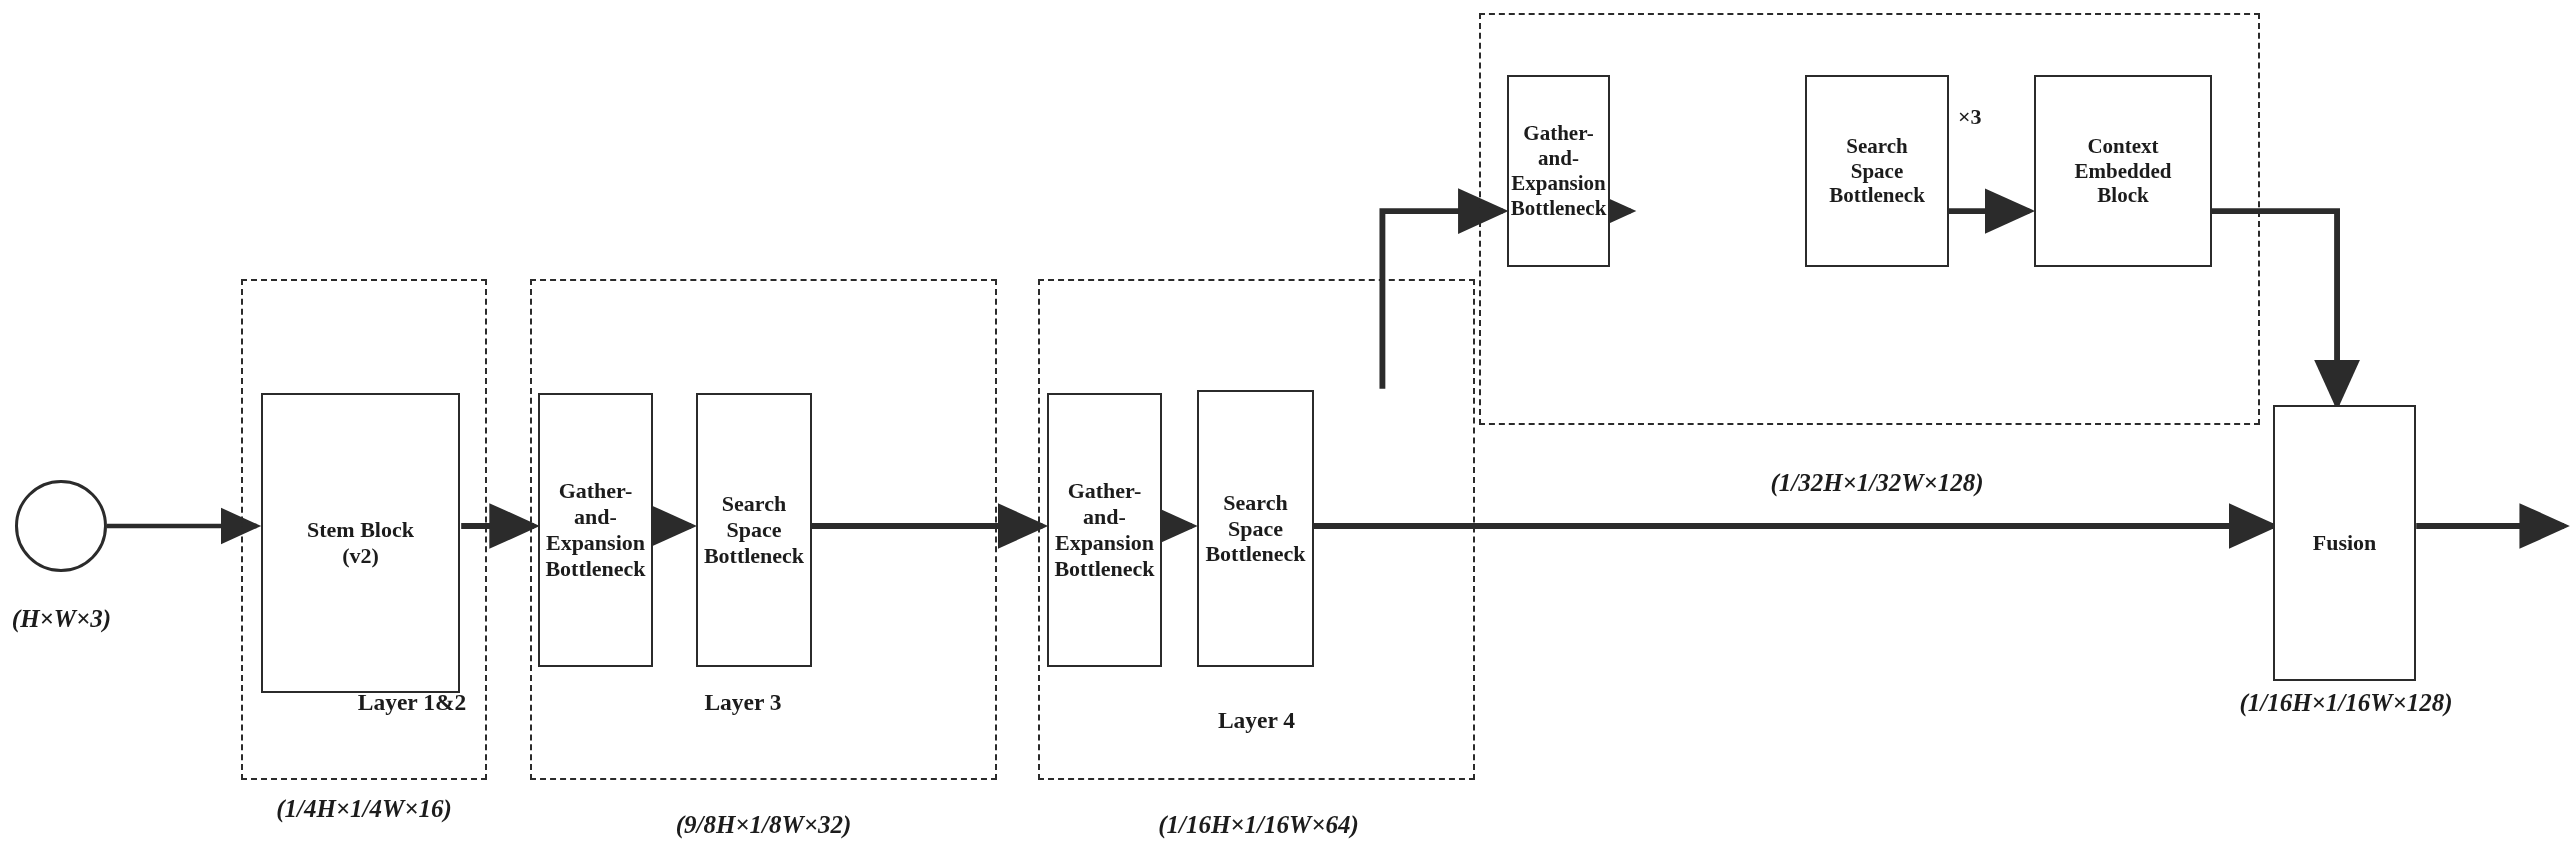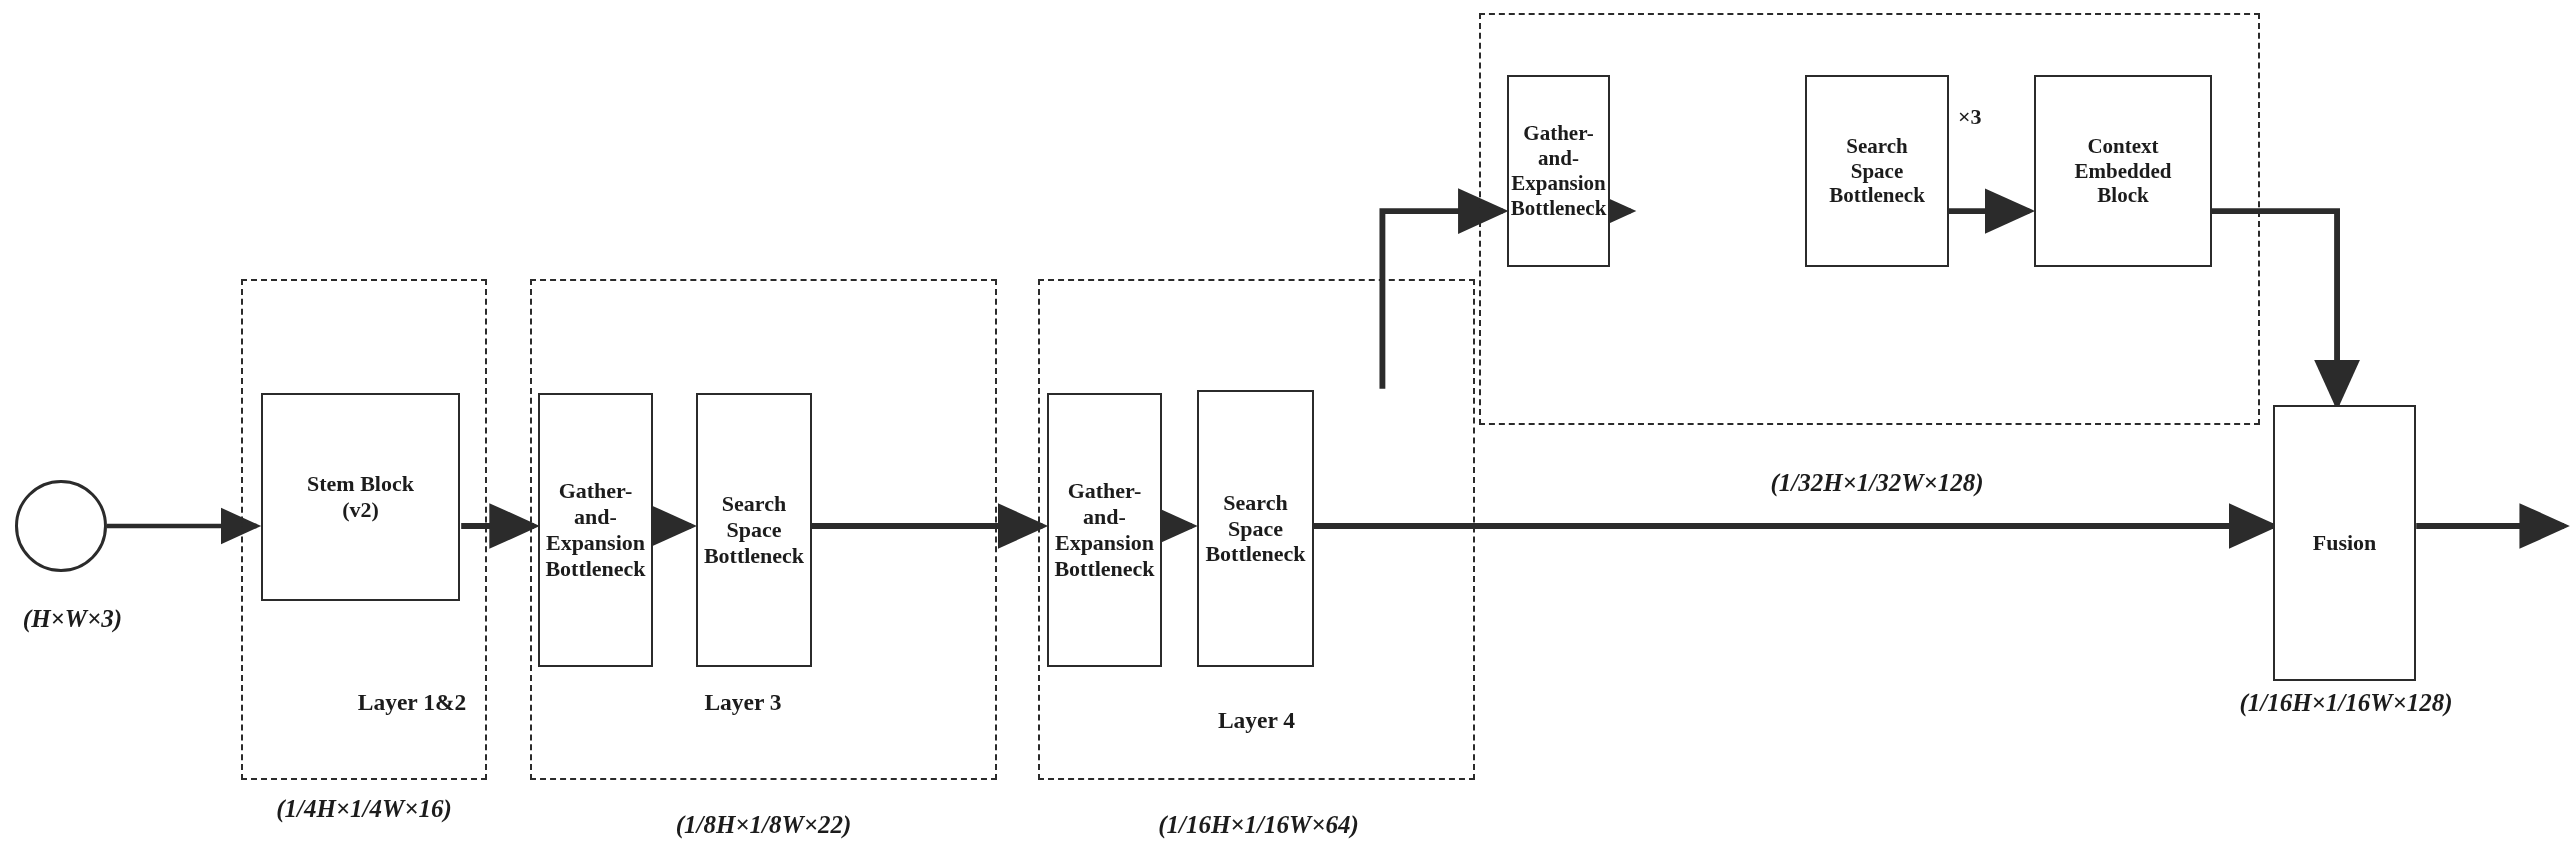--- a/index.html
+++ b/index.html
@@ -95,24 +95,24 @@
     <line x1="3322" y1="360" x2="3460" y2="360" stroke="#2b2b2b" stroke-width="10" marker-end="url(#arrow)"></line>
 
     <path d="M3771,360 L3985,360 L3985,690" fill="none" stroke="#2b2b2b" stroke-width="10" marker-end="url(#arrow)"></path>
 
     <line x1="2240" y1="897" x2="3876" y2="897" stroke="#2b2b2b" stroke-width="10" marker-end="url(#arrow)"></line>
 
     <line x1="4120" y1="897" x2="4372" y2="897" stroke="#2b2b2b" stroke-width="10" marker-end="url(#arrow)"></line>
   </svg>
 
   <div class="in-circle" style="left:14.7px;top:480px;width:92px;height:92px;"></div>
-  <div class="dim-label" style="left:0px;top:605px;width:123px;padding-left:11px;">(H×W×3)</div>
+  <div class="dim-label" style="left:0px;top:605px;width:123px;">(H×W×3)</div>
 
   <div class="dashed-group" style="left:241px;top:279px;width:246px;height:501px;"></div>
-  <div class="block" style="left:261px;top:393px;width:199px;height:208px;">
+  <div class="block" style="left:261px;top:393px;width:199px;height:300px;">
     <div>
       <span>Stem Block</span>
       <span>(v2)</span>
     </div>
   </div>
   <div class="group-label" style="left:241px;top:689px;width:246px;margin-left:48px;">Layer 1&amp;2</div>
   <div class="dim-label" style="left:223px;top:795px;width:282px;">(1/4H×1/4W×16)</div>
 
   <div class="dashed-group" style="left:530px;top:279px;width:467px;height:501px;"></div>
   <div class="block" style="left:538px;top:393px;width:115px;height:274px;">
@@ -124,21 +124,21 @@
     </div>
   </div>
   <div class="block" style="left:696px;top:393px;width:116px;height:274px;">
     <div>
       <span>Search</span>
       <span>Space</span>
       <span>Bottleneck</span>
     </div>
   </div>
   <div class="group-label" style="left:530px;top:689px;width:426px;">Layer 3</div>
-  <div class="dim-label" style="left:530px;top:811px;width:467px;">(1/8H×1/8W×22)</div>
+  <div class="dim-label" style="left:530px;top:811px;width:467px;">(9/8H×1/8W×32)</div>
 
   <div class="dashed-group" style="left:1038px;top:279px;width:437px;height:501px;"></div>
   <div class="block" style="left:1047px;top:393px;width:115px;height:274px;">
     <div>
       <span>Gather-</span>
       <span>and-</span>
       <span>Expansion</span>
       <span>Bottleneck</span>
     </div>
   </div>

